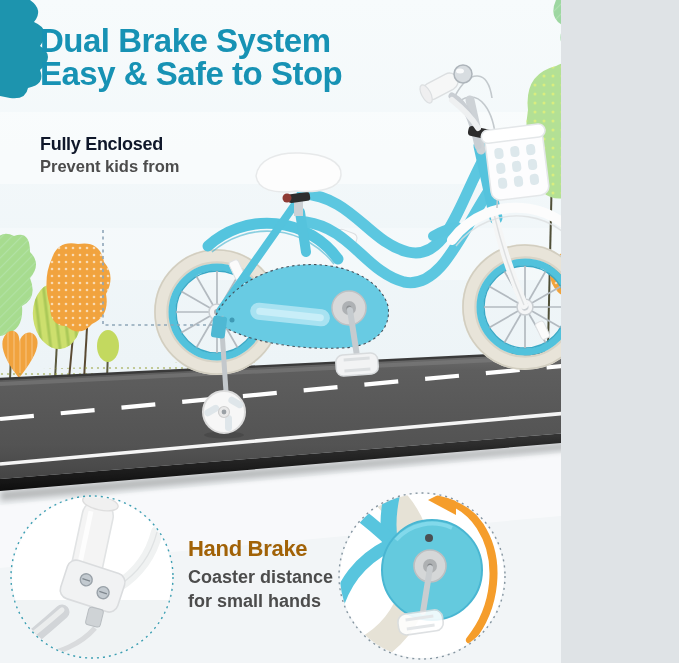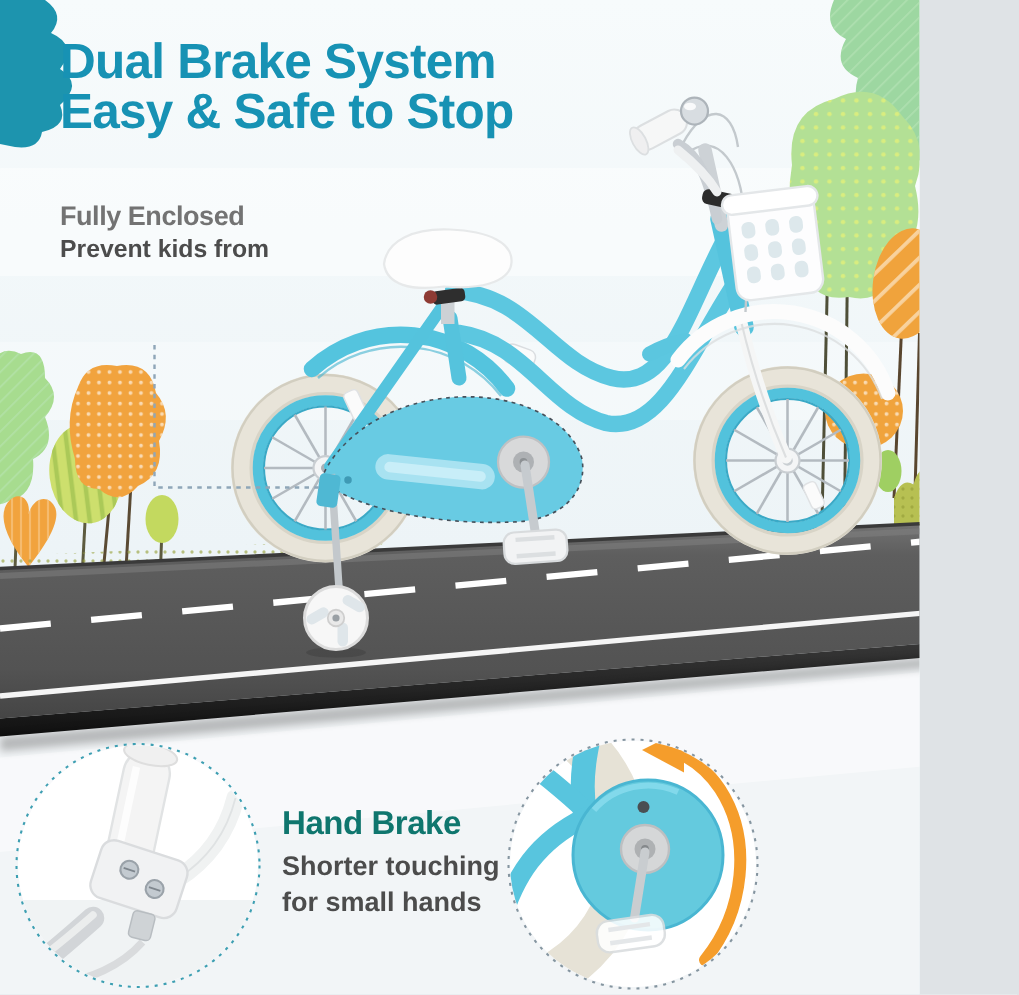--- a/index.html
+++ b/index.html
@@ -1,33 +1,33 @@
 <!DOCTYPE html>
 <html><head>
 <meta charset="utf-8">
 <style>
   html,body{margin:0;padding:0;background:#dfe3e6;}
   .stage{
-    position:relative;width:613px;height:663px;overflow:hidden;
+    position:relative;width:561px;height:663px;overflow:hidden;
     background:#f4f8fa;
     font-family:"Liberation Sans", sans-serif;
     -webkit-font-smoothing:antialiased;
   }
   .scene{position:absolute;left:0;top:0;width:679px;height:663px;display:block;}
   .txt{position:absolute;white-space:nowrap;}
   .headline{left:40px;top:24px;color:#1792b4;font-weight:700;
             font-size:33px;line-height:33px;letter-spacing:-.5px;}
-  .callout .c-head{color:#737373;font-weight:700;}
+  .callout .c-head{color:#0f172a;font-weight:700;}
   .callout .c-body{color:#4c4c4c;font-weight:700;}
   .callout-chain{left:40px;top:133px;}
   .callout-chain .c-head{font-size:18px;line-height:22.5px;letter-spacing:-.3px;}
   .callout-chain .c-body{font-size:16.5px;line-height:20px;}
   .callout-hand{left:188px;top:536px;}
   .callout-coaster{left:516px;top:546px;}
-  .feature .c-head{font-size:22px;line-height:26px;color:#0f766e;font-weight:700;letter-spacing:-.3px;}
+  .feature .c-head{font-size:22px;line-height:26px;color:#a16207;font-weight:700;letter-spacing:-.3px;}
   .feature .c-body{font-size:18px;line-height:24px;color:#4c4c4c;margin-top:3px;}
 </style>
 </head>
 <body>
 
 <div class="stage">
 
 <svg class="scene" viewBox="0 0 679 663" aria-hidden="true">
   <defs>
     <linearGradient id="sky" x1="0" y1="0" x2="0" y2="1">
@@ -328,19 +328,19 @@
     <div>Fully Enclosed</div>
   </div>
   <div class="c-body">
     <div>Prevent kids from</div>
   </div>
 </section>
 
 <section class="txt callout feature callout-hand">
   <div class="c-head">Hand Brake</div>
   <div class="c-body">
-    <div>Shorter touching</div>
+    <div>Coaster distance</div>
     <div>for small hands</div>
   </div>
 </section>
 
 
 </div>
 
 </body></html>

